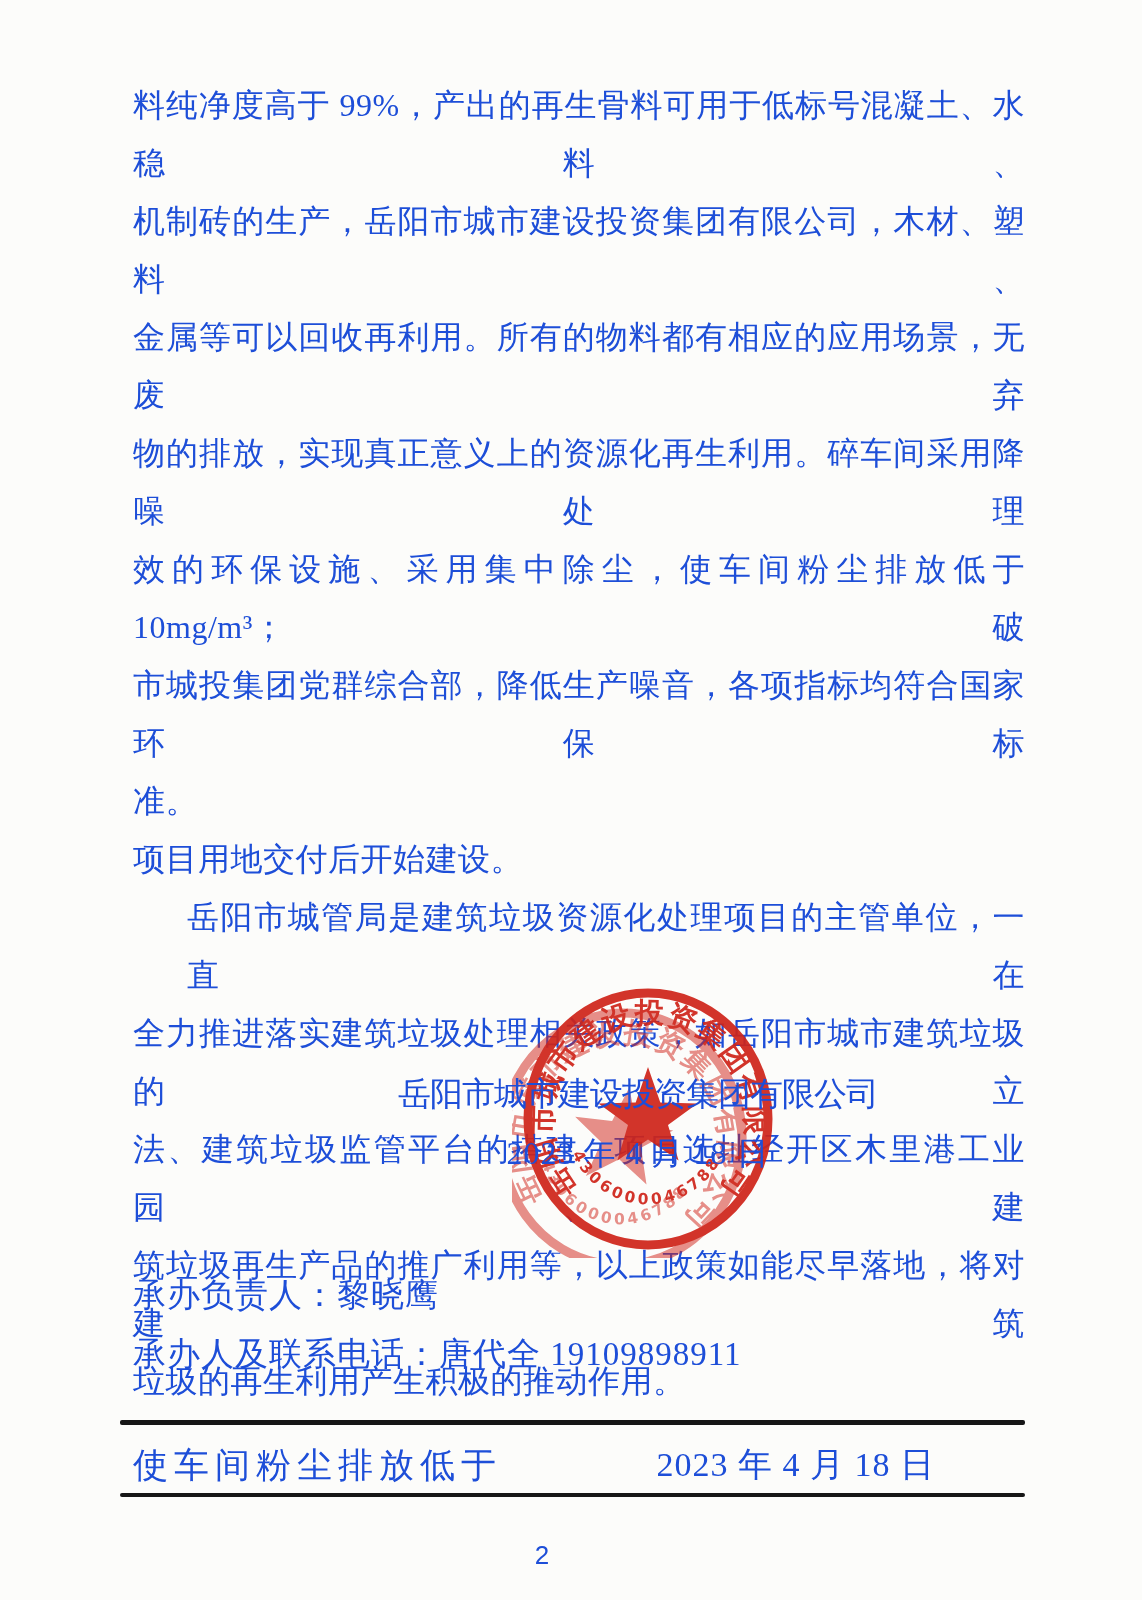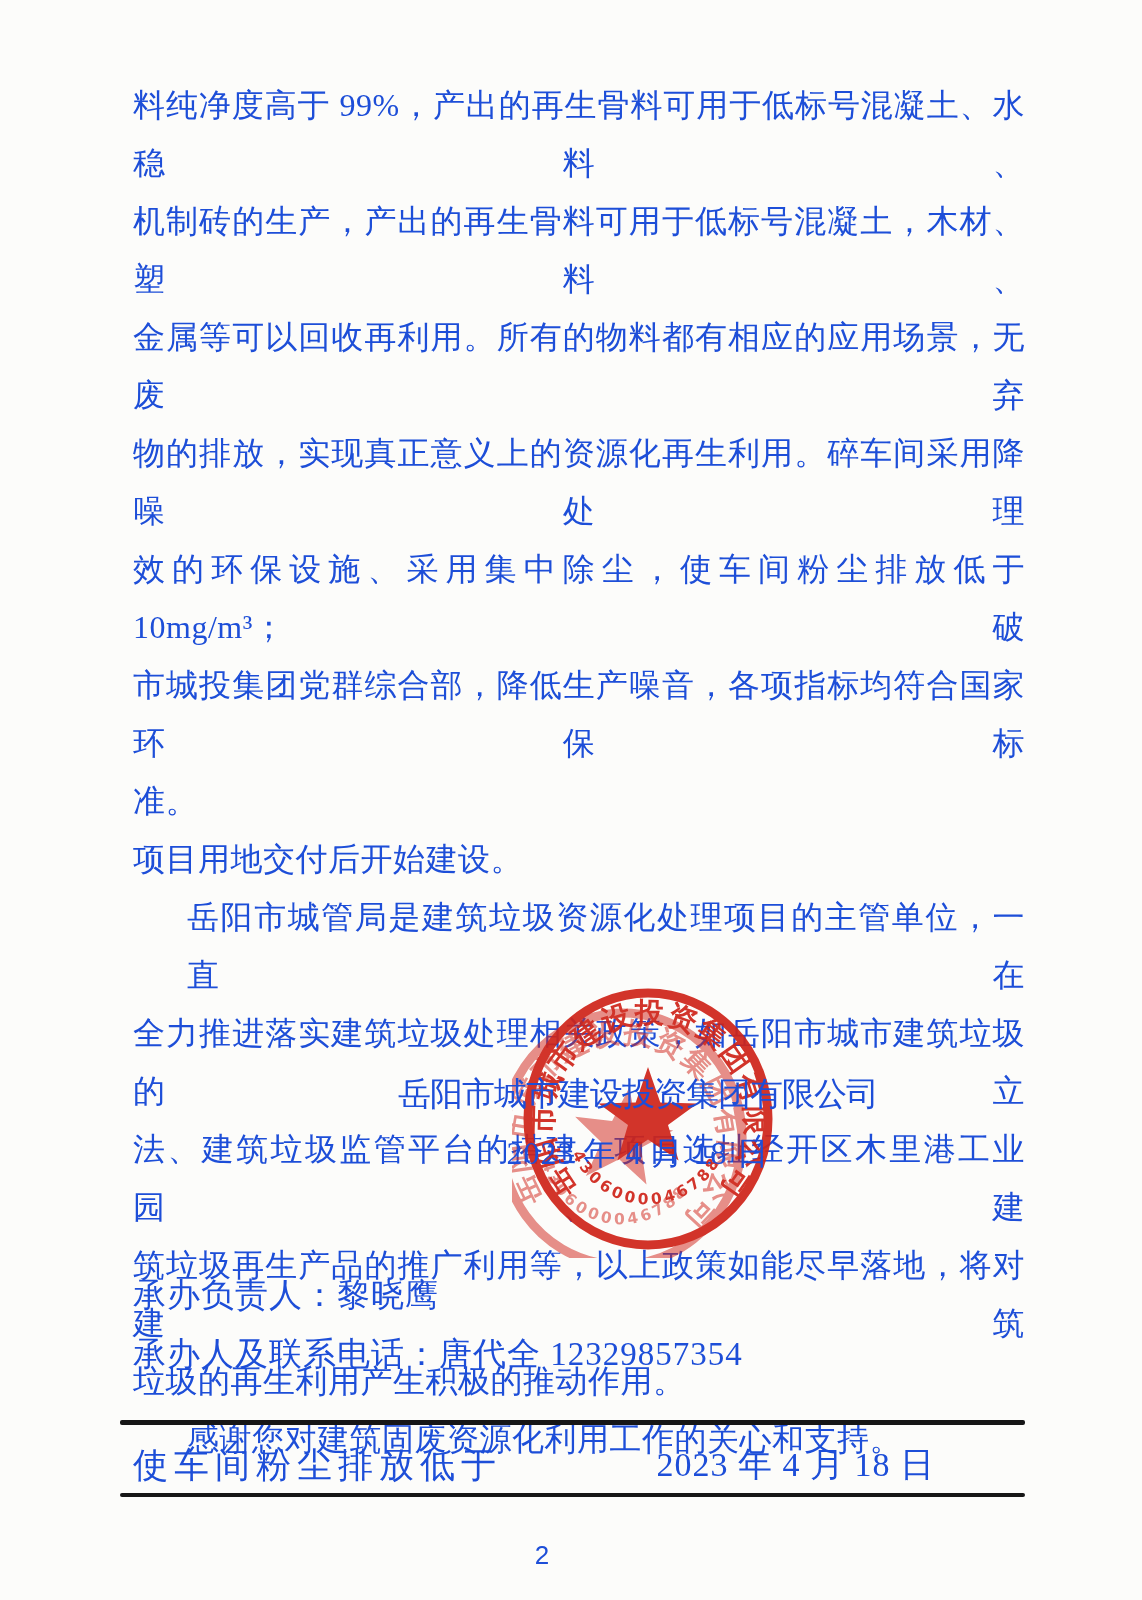--- a/index.html
+++ b/index.html
@@ -116,33 +116,32 @@
     font-family: "Liberation Sans", "DejaVu Sans", sans-serif;
   }
 </style>
 </head>
 <body>
 
 <div class="page">
 
   <div class="body-block">
       <div class="line justify">料纯净度高于 99%，产出的再生骨料可用于低标号混凝土、水稳料、</div>
-      <div class="line justify">机制砖的生产，产出的再生骨料可用于低标号混凝土，木材、塑料、</div>
+      <div class="line justify">机制砖的生产，岳阳市城市建设投资集团有限公司，木材、塑料、</div>
       <div class="line justify">金属等可以回收再利用。所有的物料都有相应的应用场景，无废弃</div>
       <div class="line justify">物的排放，实现真正意义上的资源化再生利用。碎车间采用降噪处理</div>
       <div class="line justify">效的环保设施、采用集中除尘，使车间粉尘排放低于 10mg/m³；破</div>
       <div class="line justify">市城投集团党群综合部，降低生产噪音，各项指标均符合国家环保标</div>
       <div class="line">准。</div>
       <div class="line">项目用地交付后开始建设。</div>
       <div class="line justify indent">岳阳市城管局是建筑垃圾资源化处理项目的主管单位，一直在</div>
       <div class="line justify">全力推进落实建筑垃圾处理相关政策，如岳阳市城市建筑垃圾的立</div>
       <div class="line justify">法、建筑垃圾监管平台的搭建、项目选址经开区木里港工业园、建</div>
       <div class="line justify">筑垃圾再生产品的推广利用等，以上政策如能尽早落地，将对建筑</div>
       <div class="line">垃圾的再生利用产生积极的推动作用。</div>
-      <div class="line indent">感谢您对建筑固废资源化利用工作的关心和支持。</div>
     </div>
 
   <svg class="seal" viewBox="0 0 272 278" xmlns="http://www.w3.org/2000/svg">
     <defs>
       <path id="ringTextPath" d="M 67.4 210.6 A 97 99 0 1 1 206.6 210.6" fill="none"></path>
       <path id="codePath" d="M 58 168.4 A 83 85 0 0 0 214 168.4" fill="none"></path>
       <g id="sealArt">
         <ellipse cx="136" cy="139" rx="120" ry="126" fill="none" stroke="#cf2419" stroke-width="9"></ellipse>
         <polygon fill="#cf2419" points="136,87 148.3,122.5 185.5,123.4 156,145 166.6,180.6 136,159.5 105.4,180.6 116,145 86.5,123.4 123.7,122.5"></polygon>
         <text font-size="29" fill="#cf2419" letter-spacing="1.5" font-family="'Liberation Serif','DejaVu Serif',serif" font-weight="bold">
@@ -158,21 +157,21 @@
     <use href="#sealArt"></use>
   </svg>
 
   <div class="sig-block">
     <div class="sig-company">岳阳市城市建设投资集团有限公司</div>
     <div class="sig-date">2023 年 4 月 18 日</div>
   </div>
 
   <div class="contact-block">
     <div class="contact-line">承办负责人：黎晓鹰</div>
-    <div class="contact-line">承办人及联系电话：唐代全 12329857354</div>
+    <div class="contact-line">承办人及联系电话：唐代全 19109898911</div>
   </div>
 
   <div class="rule rule-top"></div>
   <div class="footer-row">
     <span class="footer-dept">使车间粉尘排放低于</span>
     <span class="footer-date">2023 年 4 月 18 日</span>
   </div>
   <div class="rule rule-bottom"></div>
 
   <div class="page-number">2</div>

